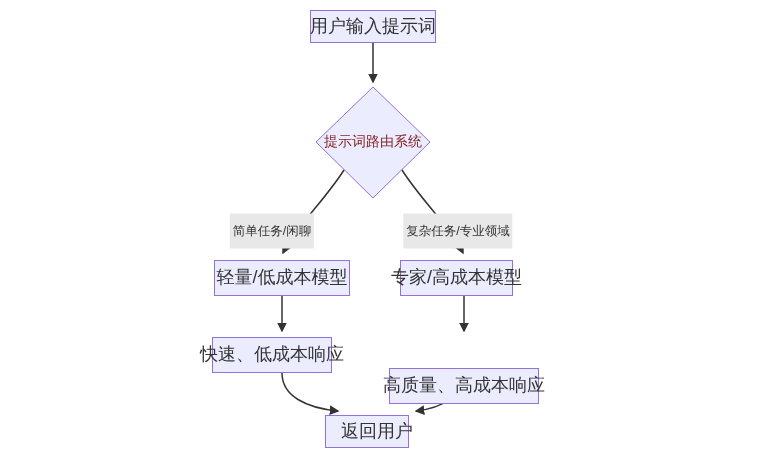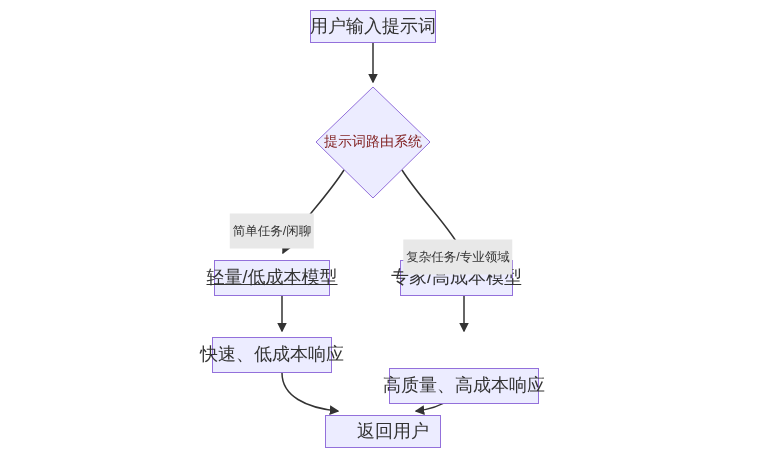--- a/index.html
+++ b/index.html
@@ -74,27 +74,27 @@
     <path class="edge" d="M 282 296 L 282 331" marker-end="url(#arrowhead)"></path>
     <path class="edge" d="M 464 296 L 464 331" marker-end="url(#arrowhead)"></path>
     <path class="edge" d="M 282 373 C 282 396 306 408 338 411" marker-end="url(#arrowhead)"></path>
     <path class="edge" d="M 464 373 C 464 396 442 408 416 411" marker-end="url(#arrowhead)"></path>
   </svg>
 
   <div class="node" style="left:310px; top:10px; width:126px; height:33px;">用户输入提示词</div>
 
   <div class="diamond-label" style="left:373px; top:142px;">提示词路由系统</div>
 
-  <div class="node" style="left:214px; top:260px; width:116px; height:36px;text-decoration:underline;">轻量/低成本模型</div>
+  <div class="node" style="left:214px; top:260px; width:136px; height:36px;">轻量/低成本模型</div>
 
   <div class="node" style="left:400px; top:260px; width:113px; height:36px;">专家/高成本模型</div>
 
   <div class="node" style="left:212px; top:337px; width:120px; height:36px;">快速、低成本响应</div>
 
   <div class="node" style="left:389px; top:337px; width:150px; height:36px;margin-top:31px;">高质量、高成本响应</div>
 
-  <div class="node" style="left:325px; top:415px; width:116px; height:33px;padding-left:20px;">返回用户</div>
+  <div class="node" style="left:325px; top:415px; width:84px; height:33px;padding-left:20px;">返回用户</div>
 
   <div class="edge-label" style="left:272px; top:231px;">简单任务/闲聊</div>
 
-  <div class="edge-label" style="left:458px; top:231px;margin-top:26px;">复杂任务/专业领域</div>
+  <div class="edge-label" style="left:458px; top:231px;">复杂任务/专业领域</div>
 
 </div>
 
 </body></html>

